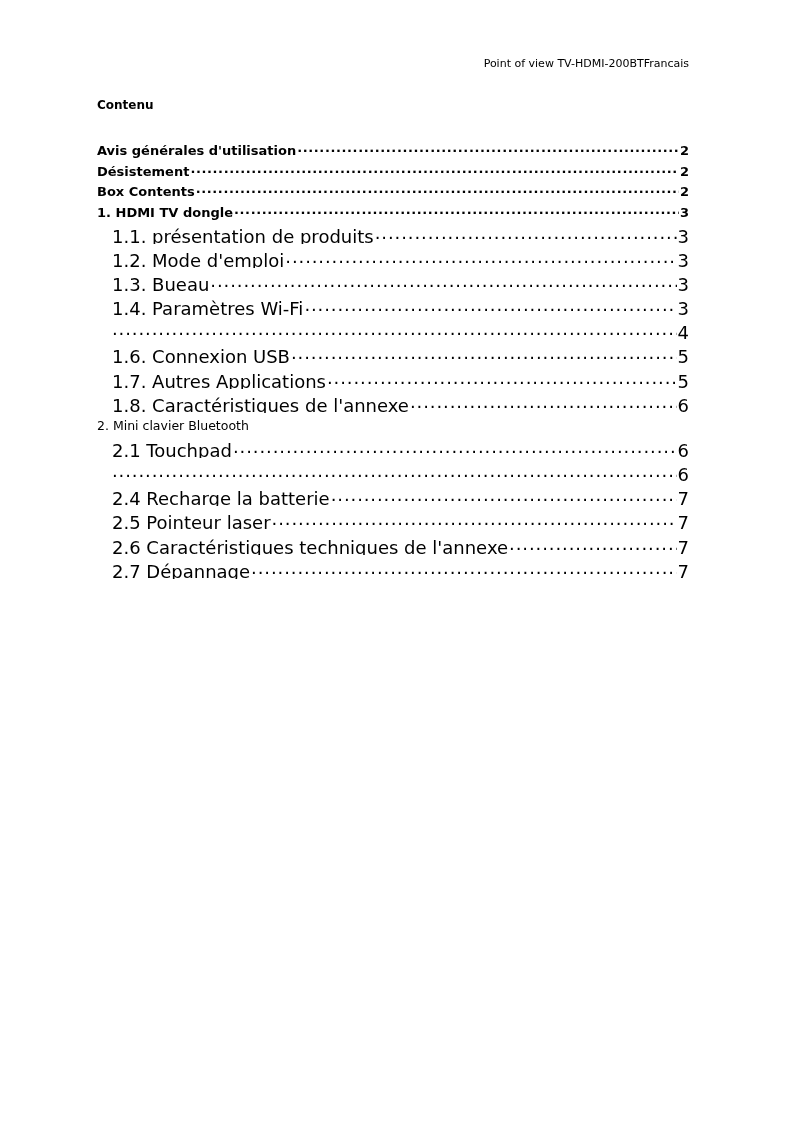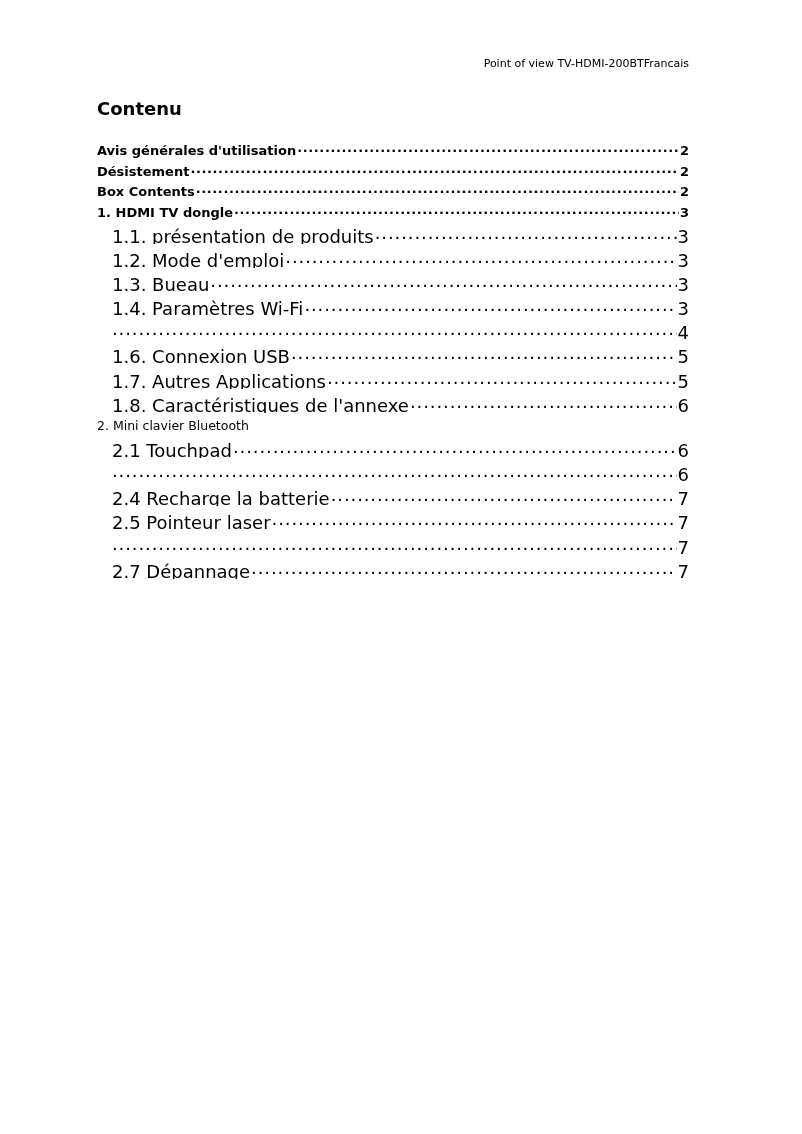--- a/index.html
+++ b/index.html
@@ -22,21 +22,21 @@
     top: 57px;
     height: 16px;
     font-size: 11px;
     display: flex;
     justify-content: flex-end;
   }
   .toc-title {
     position: absolute;
     left: 97px;
     top: 98px;
-    font-size: 18px;
+    font-size: 12px;
     font-weight: bold;
   }
   .toc {
     position: absolute;
     left: 97px;
     width: 592px;
     top: 0;
   }
   .entry {
     position: absolute;
@@ -158,20 +158,21 @@
     <span class="label">2.4 Recharge la batterie </span>
     <span class="leader"></span>
     <span class="page">7</span>
   </div>
   <div class="entry lvl2" style="top:512px">
     <span class="label">2.5 Pointeur laser </span>
     <span class="leader"></span>
     <span class="page">7</span>
   </div>
   <div class="entry lvl2" style="top:537px">
+    <span class="label">2.6 Caractéristiques techniques de l'annexe</span>
     <span class="leader"></span>
     <span class="page">7</span>
   </div>
   <div class="entry lvl2" style="top:561px">
     <span class="label">2.7 Dépannage</span>
     <span class="leader"></span>
     <span class="page">7</span>
   </div>
 </div>
 

